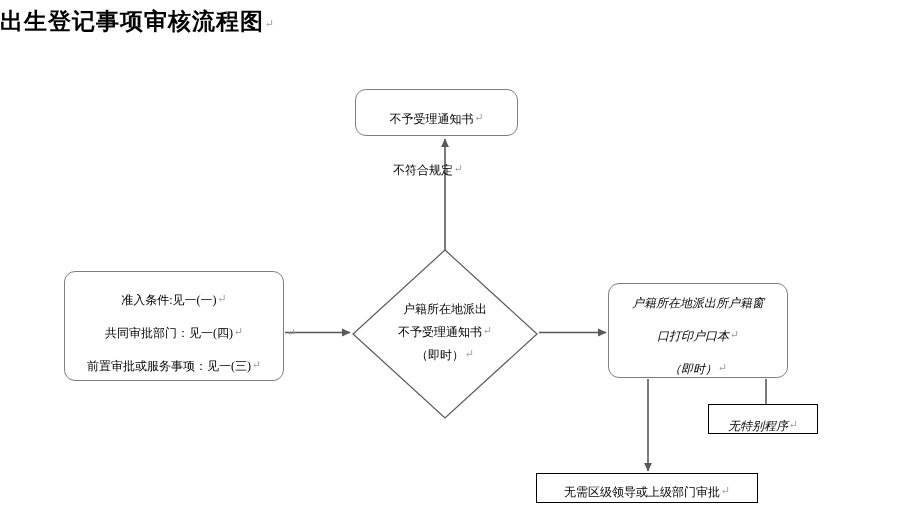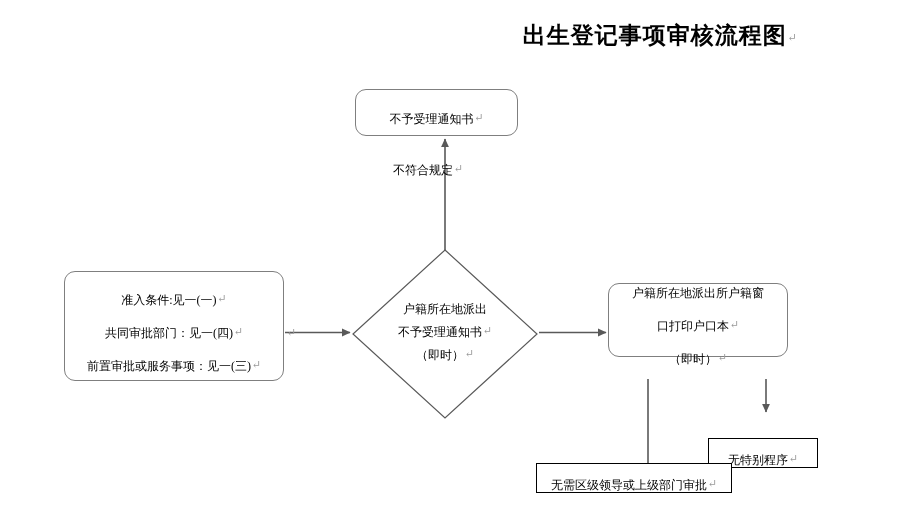--- a/index.html
+++ b/index.html
@@ -16,23 +16,23 @@
     width: 923px;
     height: 506px;
     background: #ffffff;
     overflow: hidden;
   }
 
   
   .title {
     position: absolute;
     left: 0;
-    top: 22px;
+    top: 8px;
     width: 798px;
-    text-align: right;
+    text-align: left;
     font-size: 23px;
     font-weight: 700;
     letter-spacing: 1px;
     line-height: 1.2;
     font-family: "Liberation Serif", "DejaVu Serif", serif;
     white-space: nowrap;
   }
   .pilcrow {
     color: #9a9a9a;
     font-size: 11px;
@@ -59,23 +59,23 @@
     border: 1px solid #7f7f7f;
     border-radius: 11px;
   }
   .rect {
     border: 1px solid #000000;
   }
 
   
   #node-reject        { left: 355px; top: 89px;  width: 163px; height: 47px; }
   #node-entry         { left: 64px;  top: 271px; width: 220px; height: 110px; text-align: right; }
-  #node-print         { left: 608px; top: 283px; width: 180px; height: 74px; }
-  #node-nospecial     { left: 708px; top: 438px; width: 110px; height: 30px; }
-  #node-noapproval    { left: 536px; top: 463px; width: 196px; height: 30px; }
+  #node-print         { left: 608px; top: 283px; width: 180px; height: 95px; font-style: italic; }
+  #node-nospecial     { left: 708px; top: 404px; width: 110px; height: 30px; font-style: italic; }
+  #node-noapproval    { left: 536px; top: 473px; width: 222px; height: 30px; justify-content: flex-end; }
 
   .node .line { white-space: nowrap; margin-top: 12px; }
 
   
   #node-decision {
     position: absolute;
     left: 352px;
     top: 249px;
     width: 186px;
     height: 170px;

